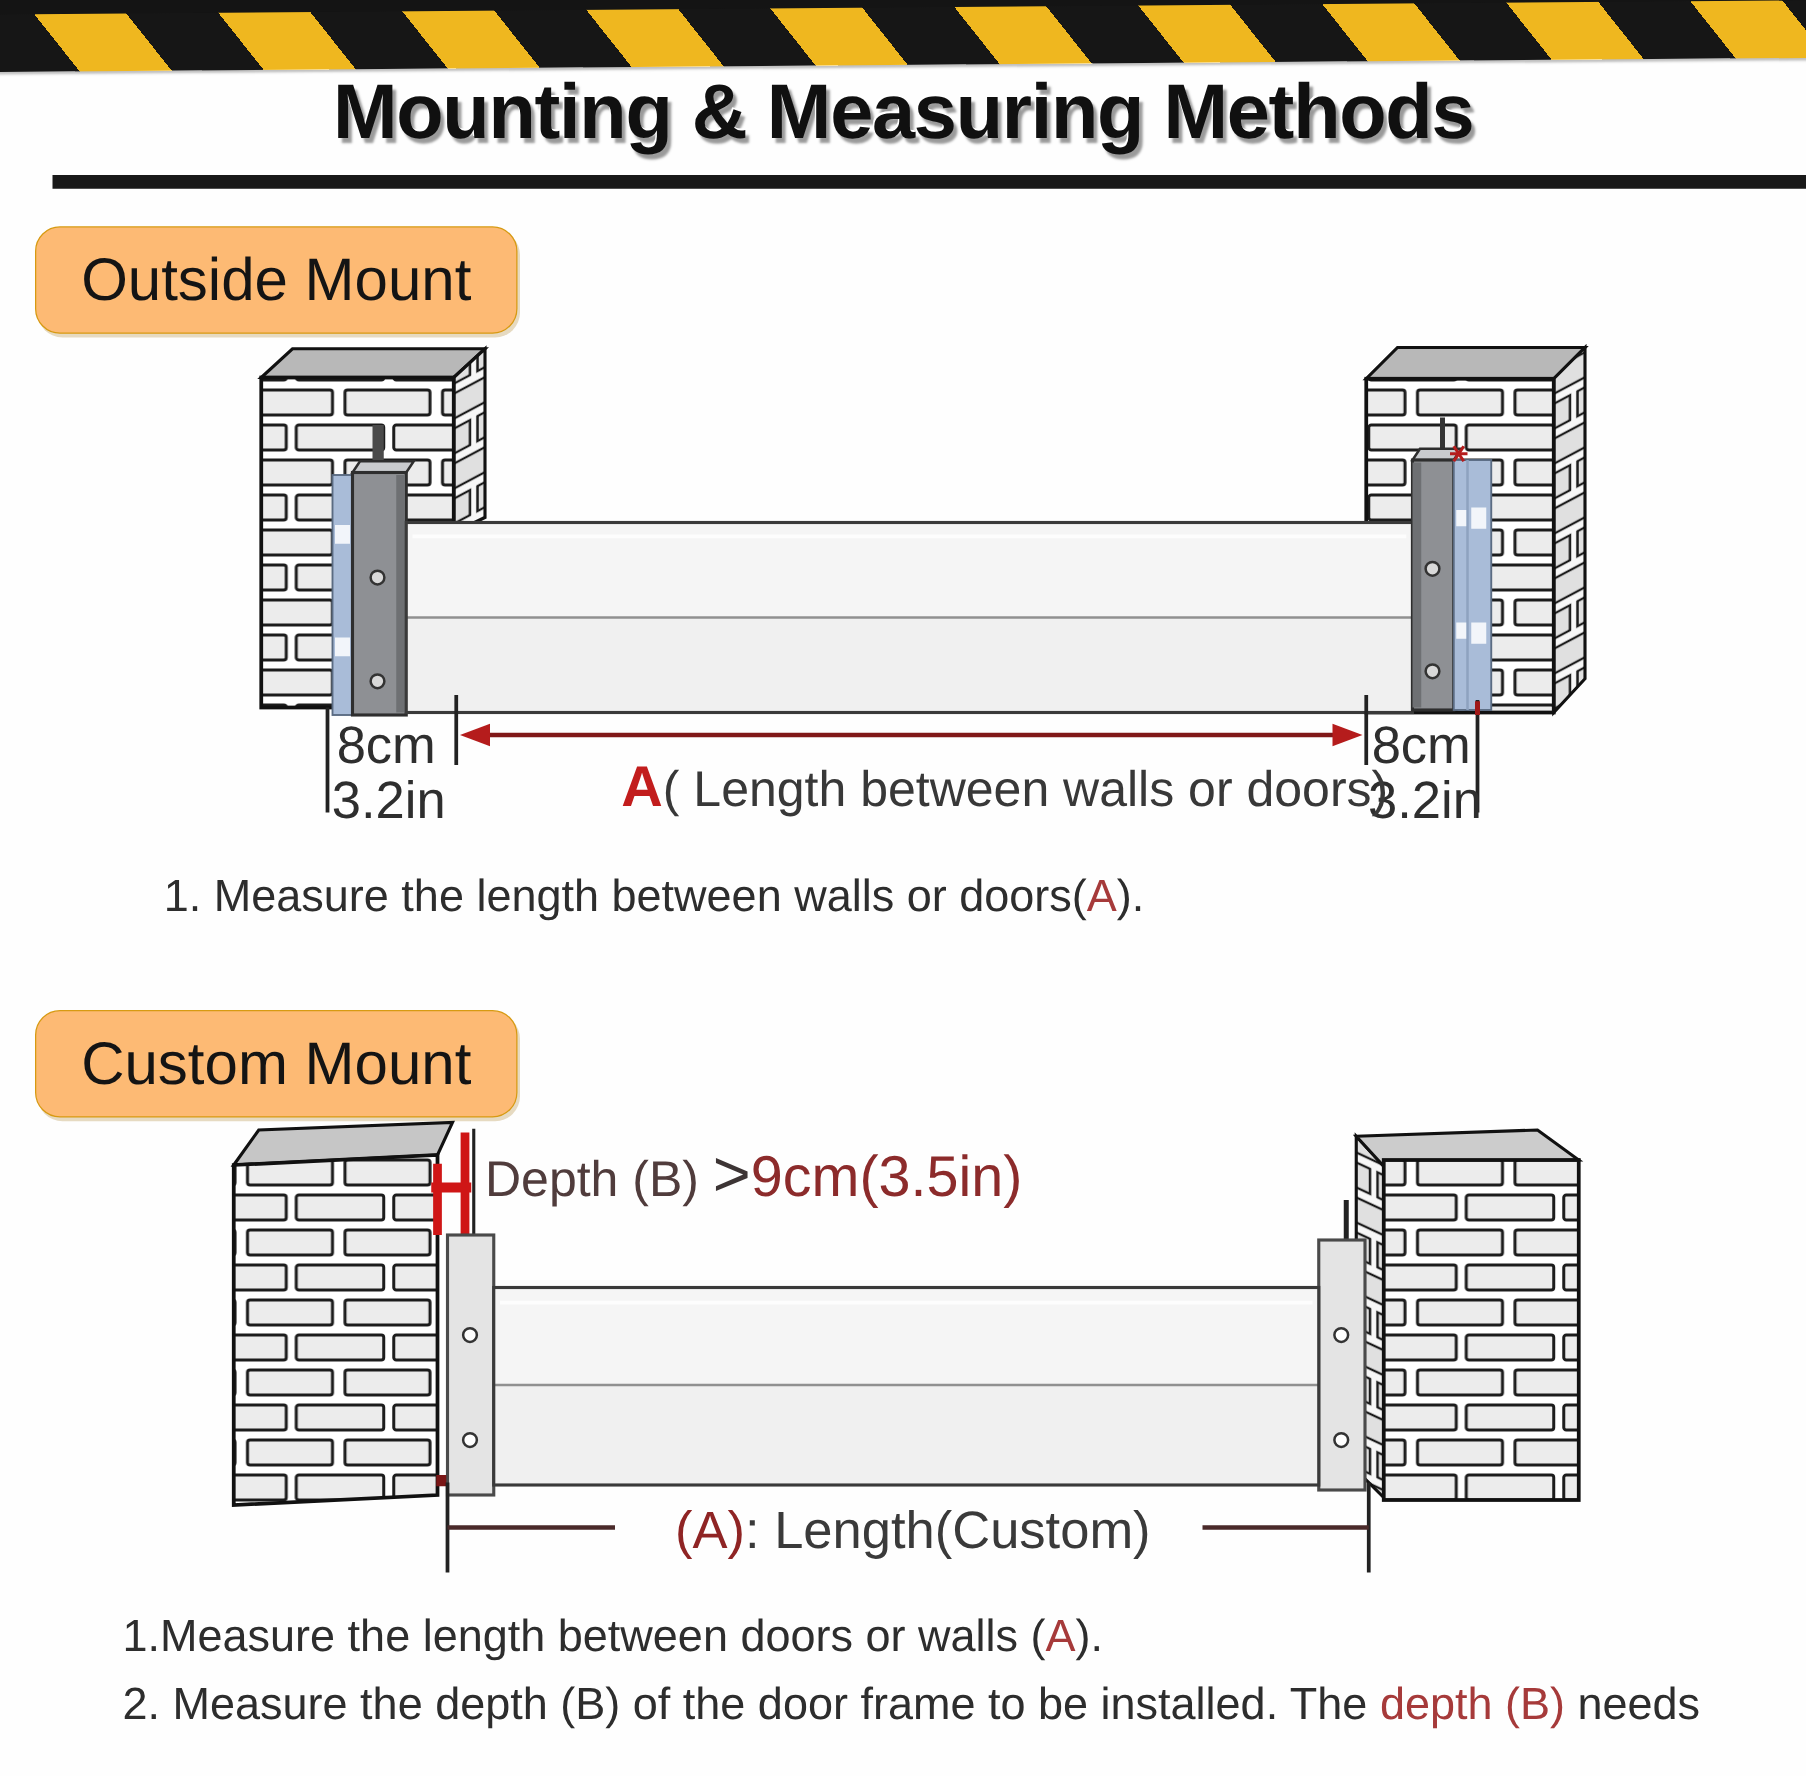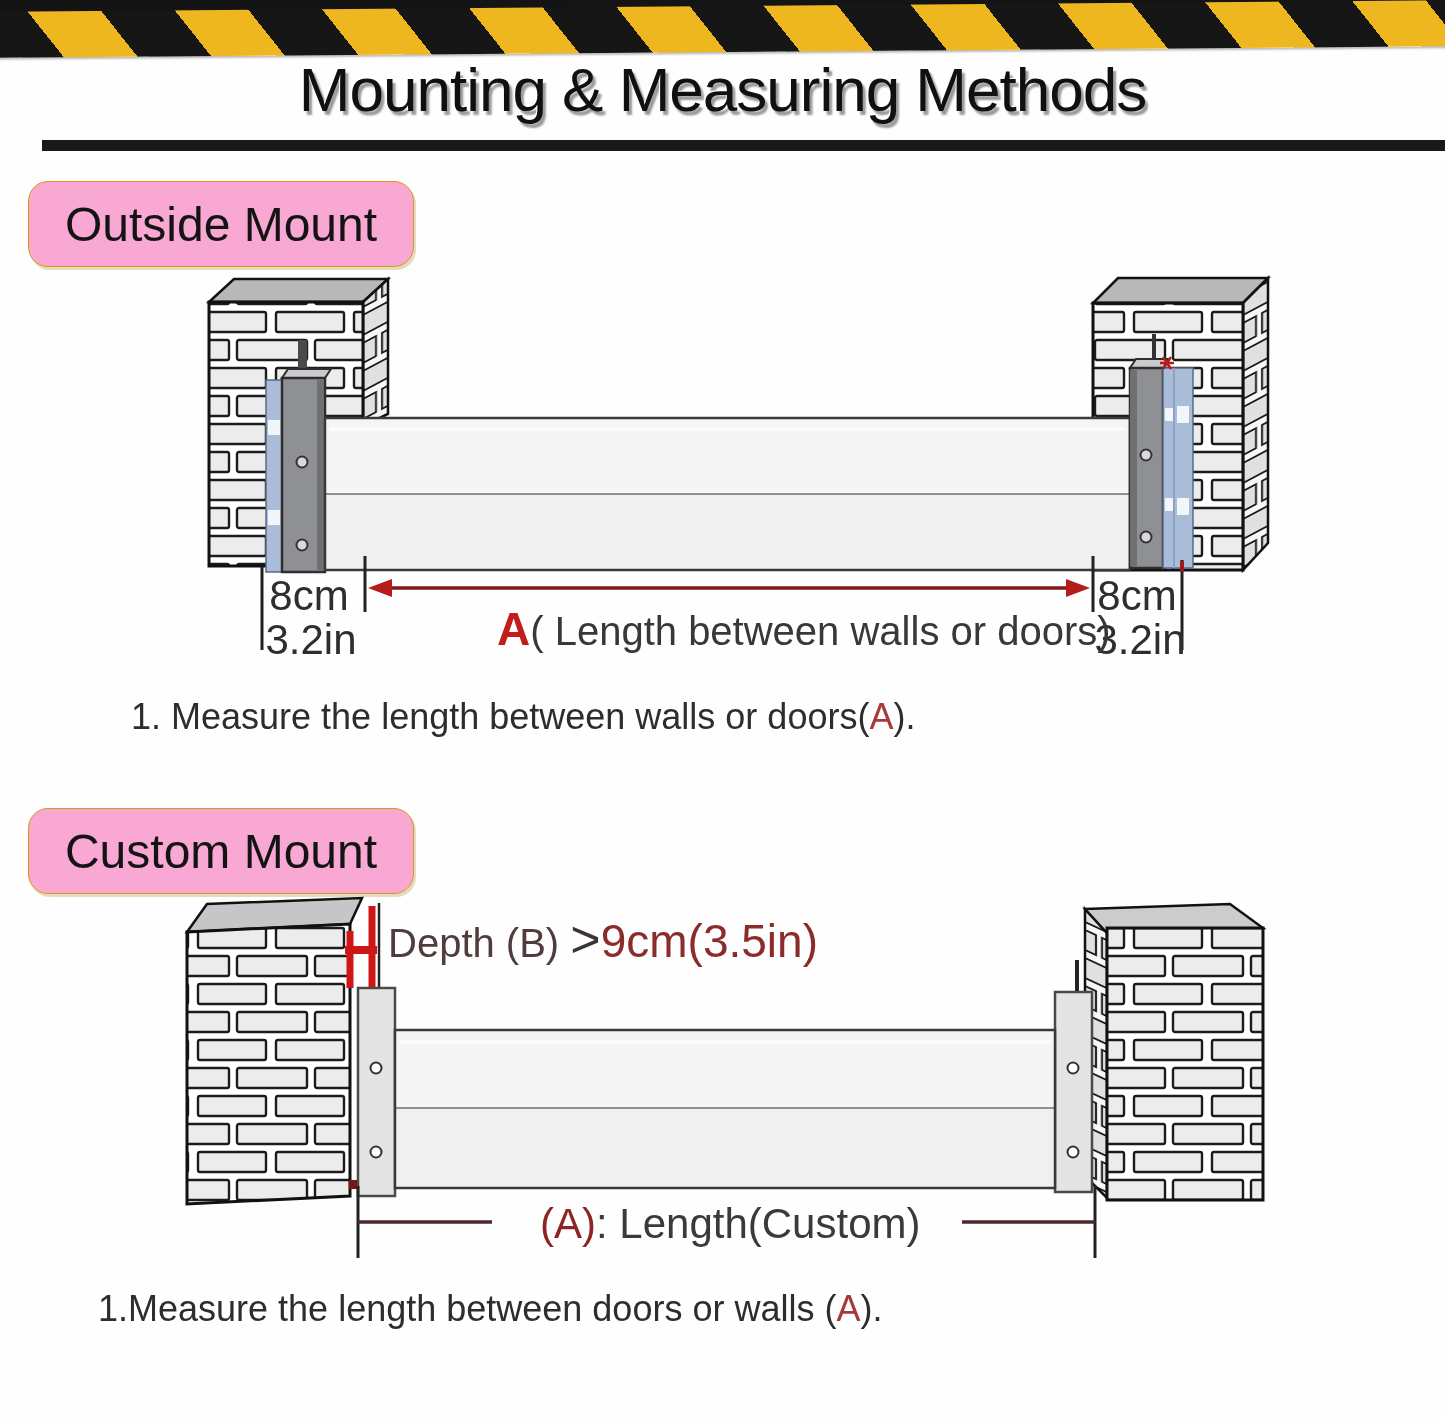--- a/index.html
+++ b/index.html
@@ -5,26 +5,26 @@
   html,body{margin:0;padding:0;background:#ffffff;}
   #page{position:relative;width:1445px;height:1421px;background:#fefefe;overflow:hidden;
         font-family:"Liberation Sans",sans-serif;}
 
   
   .top-black{position:absolute;left:0;top:0;width:100%;height:16px;background:#141414;}
   .hazard-band{position:absolute;left:-10px;top:6px;width:1465px;height:46px;
     background:repeating-linear-gradient(52deg,#161616 0 58px,#efb71f 58px 116px);
     transform:rotate(-0.45deg);box-shadow:0 2px 2px rgba(0,0,0,0.25);}
   .title-row{position:absolute;left:0;top:54px;width:100%;text-align:center;}
-  .title-row h1{margin:0;font-size:62px;font-weight:normal;letter-spacing:-1px;color:#101010;
+  .title-row h1{margin:0;font-size:62px;font-weight:bold;letter-spacing:-1px;color:#101010;
     text-shadow:-1px -1px 0 #ffffff,3px 4px 2px #9a9a9a;}
   .header-rule{position:absolute;left:42px;top:140px;width:1403px;height:11px;background:#191919;}
 
   
-  .badge{position:absolute;left:28px;width:384px;height:84px;background:#f9a8d4;
+  .badge{position:absolute;left:28px;width:384px;height:84px;background:#fdba74;
     border-radius:20px;border:1px solid #d79a12;box-shadow:2px 3px 0 rgba(160,110,10,.25);
     display:flex;align-items:center;justify-content:center;
     font-size:48px;color:#141414;}
   #badge-outside{top:181px;}
   #badge-inside{top:808px;}
 
   
   svg{position:absolute;left:0;}
   #svg-outside{top:268px;}
   #svg-inside{top:888px;}
@@ -212,15 +212,16 @@
       <line x1="962" y1="1222" x2="1095" y2="1222" stroke="#4a2a2a" stroke-width="3.5"></line>
       <text x="540" y="1238" font-size="42"><tspan fill="#8f2424">(A)</tspan><tspan fill="#3a3a3a">: Length(Custom)</tspan></text>
     </g>
   </svg>
 
   <div class="step" id="o-step1"><span>1. Measure the length between walls or doors(</span><span class="em-red">A</span><span>).</span></div>
 
 
   <div class="step" id="i-step1"><span>1.Measure the length between doors or walls (</span><span class="em-red">A</span><span>).</span></div>
 
+  <div class="step" id="i-step2a"><span>2. Measure the depth (B) of the door frame to be installed. The </span><span class="em-red">depth (B)</span><span> needs</span></div>
 
 
 </div>
 
 </body></html>

